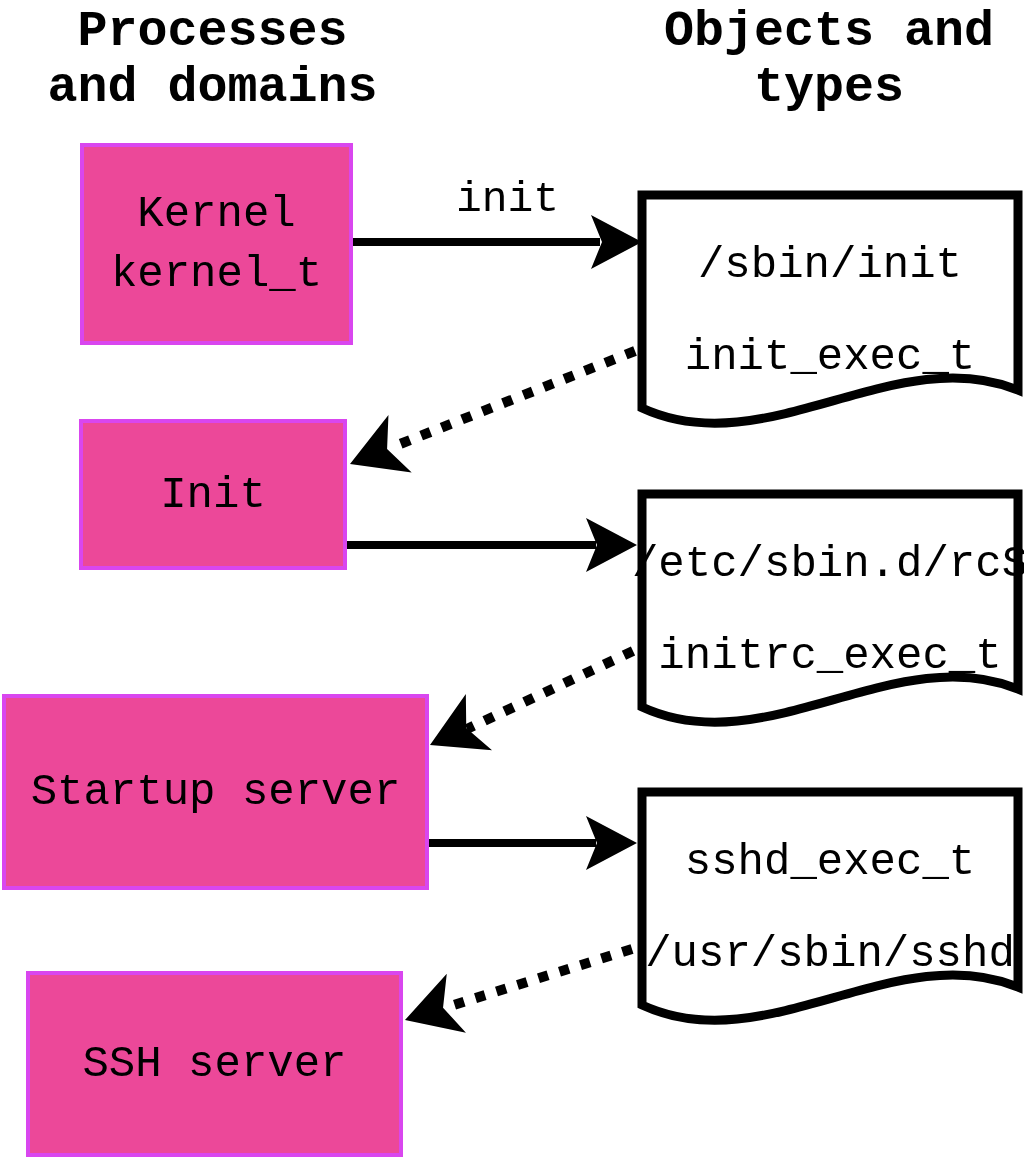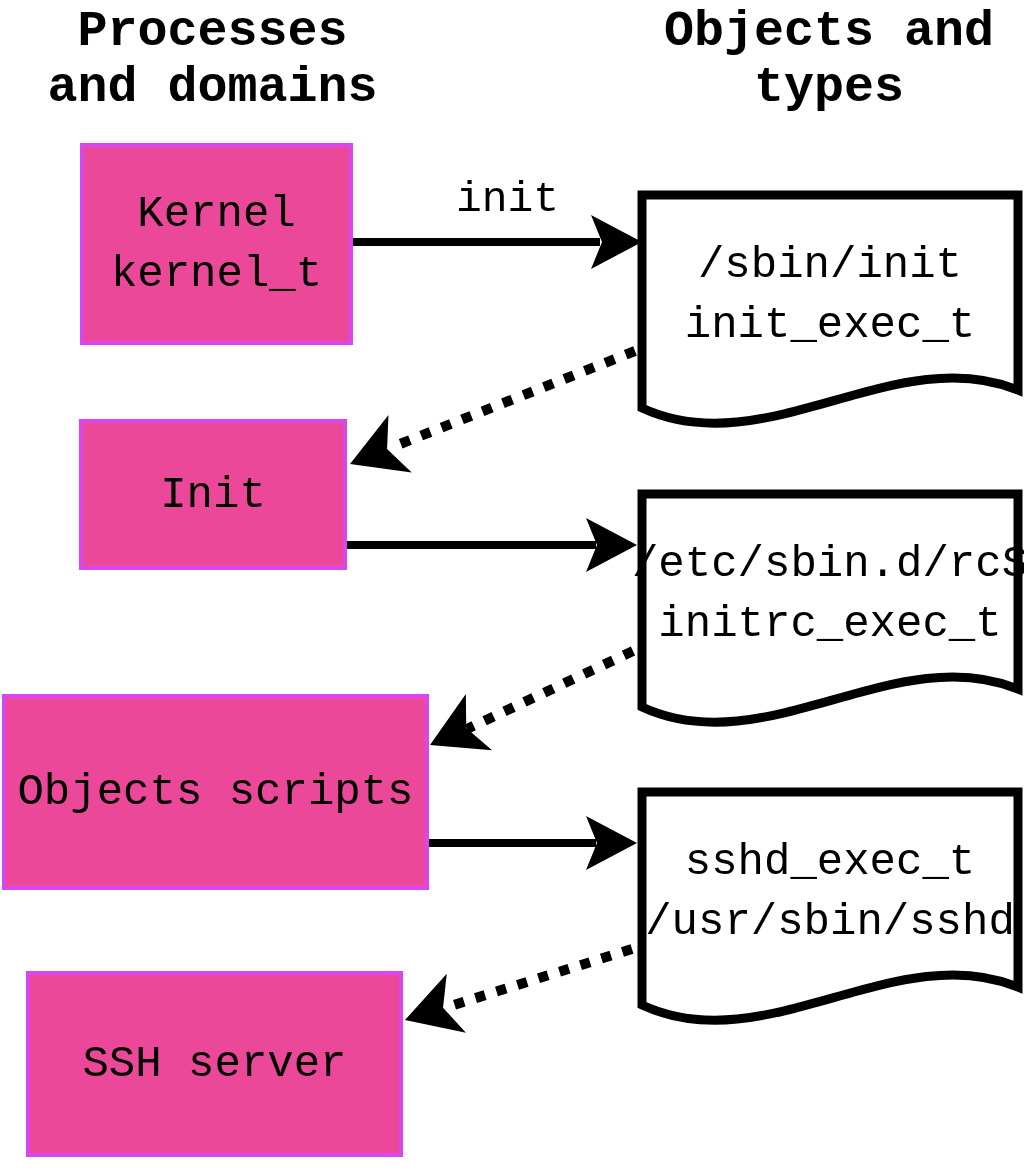--- a/index.html
+++ b/index.html
@@ -20,21 +20,21 @@
   }
   .pbox .line{font-size:44px;line-height:60px;text-align:center;}
   #box-kernel{left:80px;top:143px;width:273px;height:202px;}
   #box-init{left:79px;top:419px;width:268px;height:151px;}
   #box-initrc{left:2px;top:694px;width:427px;height:196px;}
   #box-sshd{left:26px;top:971px;width:377px;height:186px;}
   .doclabel{
     position:absolute;left:650px;width:360px;height:185px;
     display:flex;flex-direction:column;align-items:center;justify-content:center;
   }
-  .doclabel .line{font-size:44px;line-height:60px;text-align:center;}
+  .doclabel .line{font-size:44px;line-height:60px;text-align:center;margin-top:32px;}
   #doclabel-1{top:202px;}
   #doclabel-2{top:501px;}
   #doclabel-3{top:799px;}
   #exec-label{
     position:absolute;left:420px;top:176px;width:175px;
     text-align:center;font-size:43px;line-height:48px;
   }
   #arrow-layer{position:absolute;left:0;top:0;pointer-events:none;}
 </style>
 </head>
@@ -48,21 +48,21 @@
 types</div>
 
   <div class="pbox" id="box-kernel">
     <div class="line">Kernel</div>
     <div class="line">kernel_t</div>
   </div>
   <div class="pbox" id="box-init">
     <div class="line">Init</div>
   </div>
   <div class="pbox" id="box-initrc">
-    <div class="line">Objects scripts</div>
+    <div class="line">Startup server</div>
   </div>
   <div class="pbox" id="box-sshd">
     <div class="line">SSH server</div>
   </div>
 
   <svg id="arrow-layer" width="1024" height="1173" viewBox="0 0 1024 1173">
     <defs>
       <path id="doc-shape" d="M 0 0 H 376 V 195 C 253 145, 123 270, 0 213 Z"></path>
     </defs>
 

